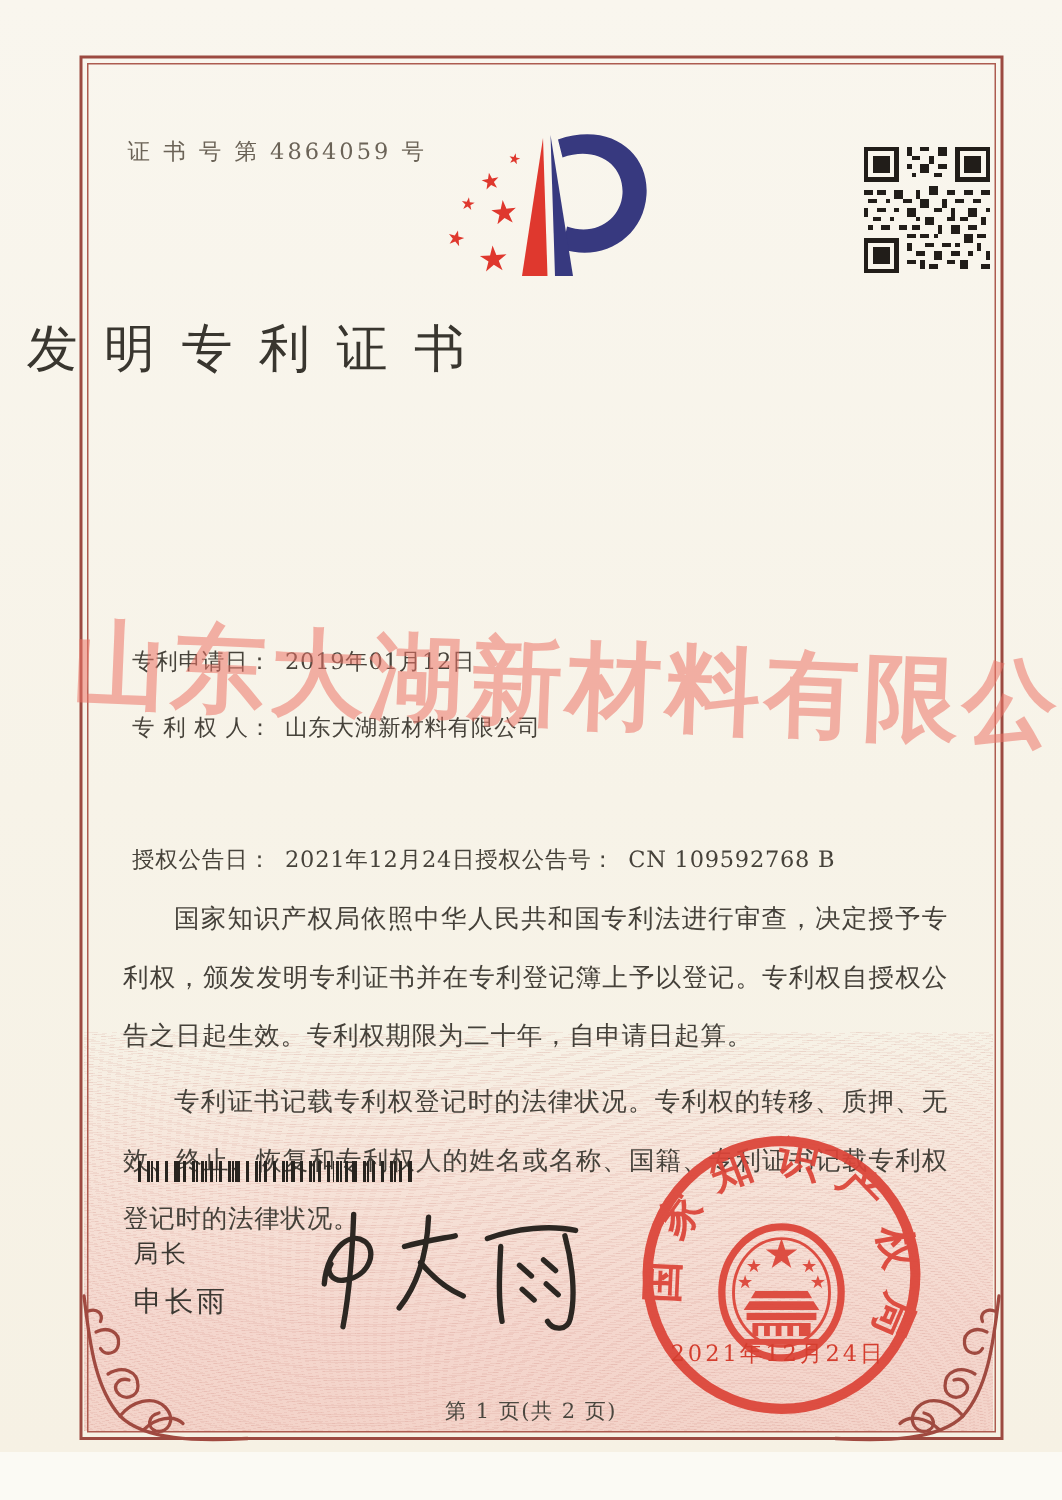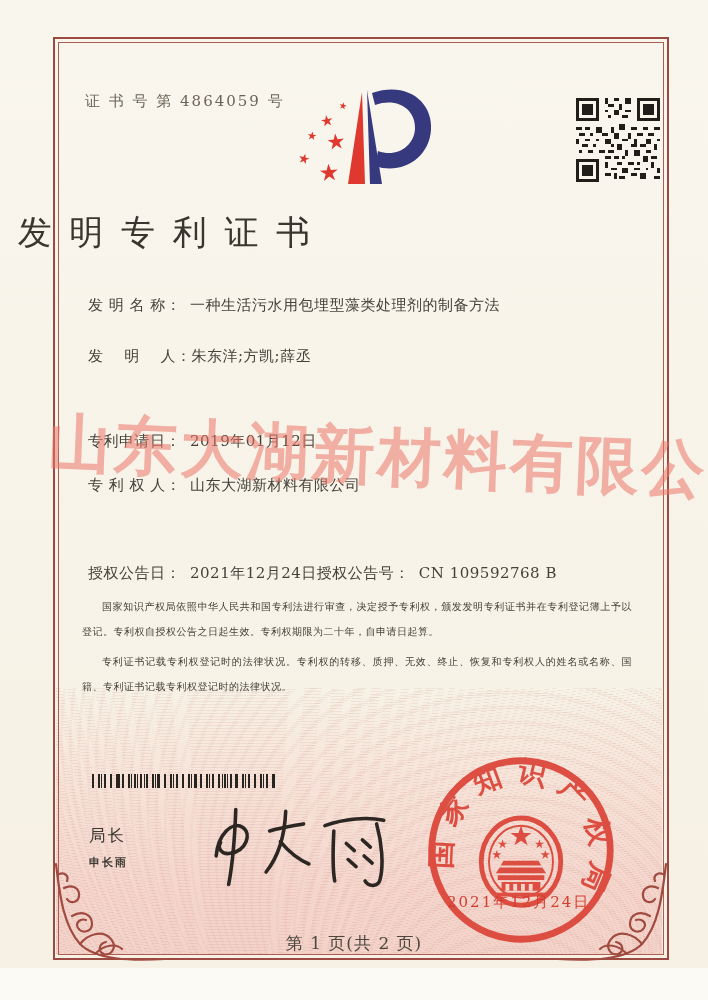--- a/index.html
+++ b/index.html
@@ -34,35 +34,35 @@
     font-weight:500;z-index:3;
   }
   
   .row{position:absolute;left:88px;display:flex;font-size:15px;color:#46423a;z-index:3;letter-spacing:0.5px;}
   .flabel{flex:0 0 102px;white-space:nowrap;}
   .fvalue{white-space:nowrap;}
   .row.address .fvalue{white-space:normal;width:445px;line-height:25px;}
   .row.grant .pair2{display:flex;}
   
   .body-text{position:absolute;left:82px;top:594px;width:550px;z-index:3;}
-  .body-text p{margin:0 0 5px 0;font-size:10px;line-height:25px;color:#45413a;text-indent:2em;text-align:justify;letter-spacing:0.5px;}
+  .body-text p{margin:0 0 5px 0;font-size:17px;line-height:39px;color:#45413a;text-indent:2em;text-align:justify;letter-spacing:0.5px;}
   
   .barcode{
     position:absolute;left:92px;top:774px;width:185px;height:14px;z-index:3;
     background:
       repeating-linear-gradient(90deg,#28241f 0 2px,transparent 2px 6px),
       repeating-linear-gradient(90deg,#28241f 0 1px,transparent 1px 9px),
       repeating-linear-gradient(90deg,#28241f 0 1px,transparent 1px 13px);
   }
   .signer-title{position:absolute;left:89px;top:825px;font-size:16.5px;color:#3c3933;z-index:3;letter-spacing:2px;}
-  .signer-name{position:absolute;left:89px;top:855px;font-size:11px;color:#3c3933;z-index:3;letter-spacing:2px;font-weight:bold;}
+  .signer-name{position:absolute;left:89px;top:855px;font-size:19px;color:#3c3933;z-index:3;letter-spacing:2px;}
   .signature{position:absolute;left:193px;top:800px;z-index:4;}
   .seal{position:absolute;left:424px;top:752px;z-index:4;opacity:0.93;}
   .seal-date{position:absolute;left:447px;top:893px;font-size:15px;color:#d43e2f;letter-spacing:2px;z-index:5;font-weight:500;}
-  .page-footer{position:absolute;left:0;top:932px;width:100%;text-align:center;font-size:17px;color:#4b473f;z-index:3;letter-spacing:1px;}
+  .page-footer{position:absolute;left:0;top:932px;width:100%;text-align:center;font-size:14px;color:#4b473f;z-index:3;letter-spacing:1px;}
   .back-note{position:absolute;left:0;top:971px;width:100%;text-align:center;font-size:15px;color:#56514a;letter-spacing:4px;z-index:3;}
   
   .watermark{
     position:absolute;left:50px;top:400px;z-index:6;pointer-events:none;
     font-family:"DejaVu Sans","Liberation Sans",sans-serif;font-weight:700;
     font-size:63px;letter-spacing:3px;white-space:nowrap;
     color:rgba(236,117,104,0.55);
     transform:rotate(2.4deg);transform-origin:left top;
   }
 </style>
@@ -123,28 +123,20 @@
       <path fill-rule="evenodd" d="M21,0h8v8h-8z M22,1v6h6v-6z"></path>
         <rect x="23" y="2" width="4" height="4"></rect>
       <path fill-rule="evenodd" d="M0,21h8v8h-8z M1,22v6h6v-6z"></path>
         <rect x="2" y="23" width="4" height="4"></rect>
       <path d="M10,0h1v2h-1z M13,0h2v1h-2z M17,0h2v2h-2z M11,2h2v1h-2z M15,2h1v2h-1z M10,4h1v1h-1z M13,4h2v2h-2z M17,4h2v1h-2z M11,6h1v1h-1z M16,6h2v1h-2z M0,10h2v1h-2z M3,10h2v1h-2z M7,10h2v2h-2z M12,10h1v2h-1z M15,9h2v2h-2z M19,10h2v1h-2z M23,10h2v1h-2z M27,10h2v1h-2z M1,12h2v1h-2z M5,12h1v1h-1z M9,12h2v1h-2z M13,12h2v2h-2z M18,12h1v2h-1z M21,12h2v1h-2z M25,12h2v1h-2z M0,14h1v2h-1z M3,14h2v1h-2z M7,14h1v1h-1z M10,14h2v2h-2z M16,14h2v1h-2z M20,14h1v2h-1z M24,14h2v2h-2z M28,14h1v1h-1z M2,16h2v1h-2z M6,16h1v1h-1z M12,16h1v1h-1z M14,16h2v2h-2z M19,16h2v1h-2z M22,16h2v1h-2z M27,16h1v2h-1z M1,18h1v1h-1z M4,18h2v1h-2z M8,18h2v1h-2z M11,18h2v1h-2z M17,18h1v2h-1z M20,18h2v2h-2z M24,18h2v1h-2z M10,20h2v1h-2z M13,20h2v1h-2z M16,20h1v1h-1z M23,20h2v2h-2z M26,20h2v1h-2z M10,22h1v2h-1z M14,22h2v1h-2z M18,22h2v1h-2z M21,22h1v1h-1z M26,22h1v2h-1z M12,24h2v1h-2z M16,24h2v2h-2z M20,24h2v1h-2z M24,24h1v1h-1z M28,24h1v2h-1z M10,26h2v1h-2z M13,26h1v2h-1z M19,26h2v1h-2z M22,26h2v2h-2z M27,27h2v1h-2z M15,27h2v1h-2z"></path>
     </g>
   </svg>
 
   <div class="title">发明专利证书</div>
 
-  <div class="row" style="top:296px">
-    <span class="flabel">发 明 名 称：</span>
-    <span class="fvalue">一种生活污水用包埋型藻类处理剂的制备方法</span>
-  </div>
-  <div class="row" style="top:347px">
-    <span class="flabel">发　 明　 人：</span>
-    <span class="fvalue">朱东洋;方凯;薛丞</span>
-  </div>
   <div class="row" style="top:432px">
     <span class="flabel">专利申请日：</span>
     <span class="fvalue">2019年01月12日</span>
   </div>
   <div class="row" style="top:476px">
     <span class="flabel">专 利 权 人：</span>
     <span class="fvalue">山东大湖新材料有限公司</span>
   </div>
   <div class="row grant" style="top:564px">
     <span class="flabel">授权公告日：</span>

